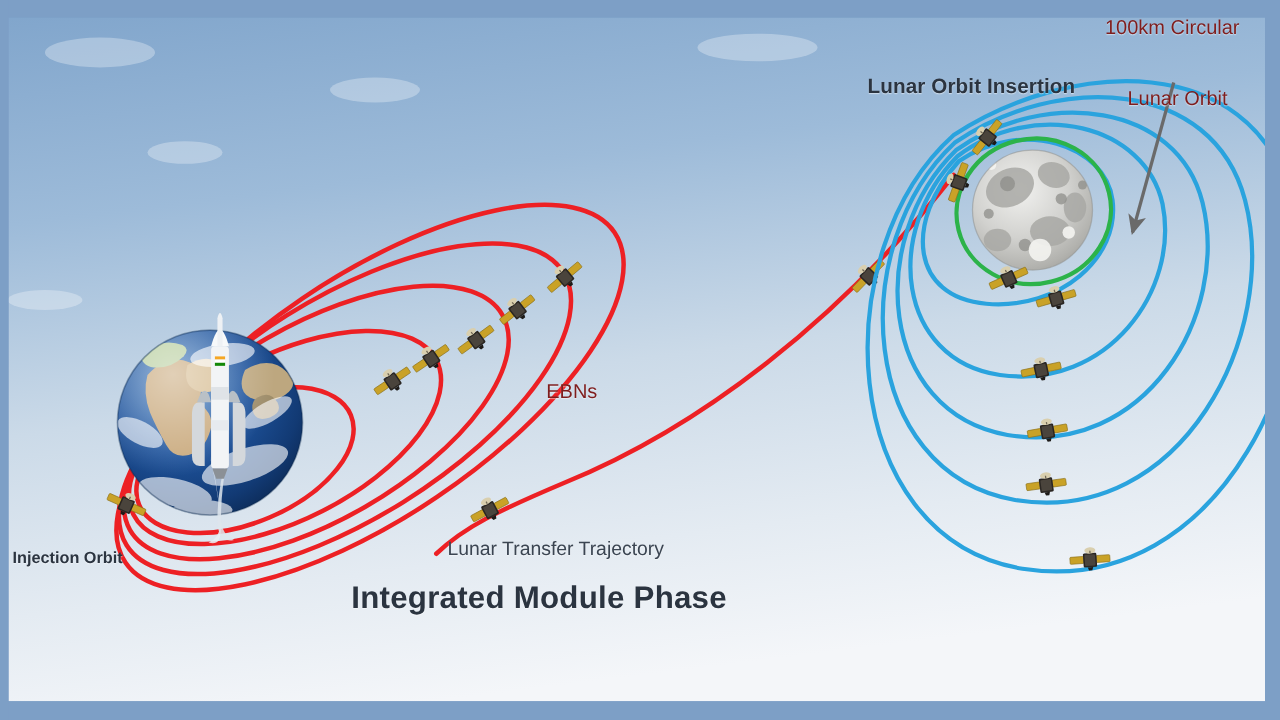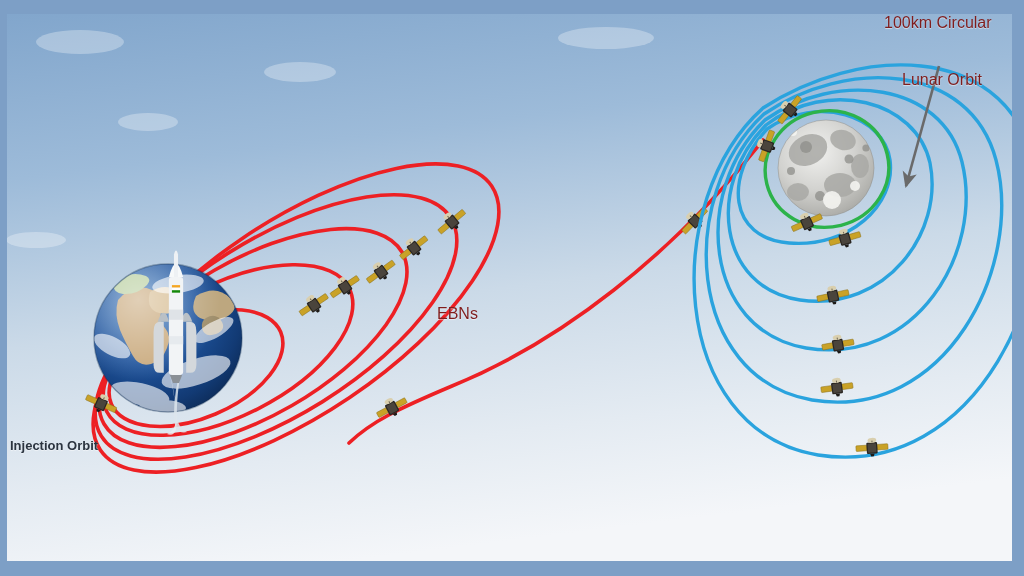--- a/index.html
+++ b/index.html
@@ -282,30 +282,33 @@
           </g>
       <g transform="translate(872,448) rotate(-4)">
             <use href="#sat"></use>
           </g>
     </g>
 
     <line x1="939" y1="66" x2="906" y2="186" stroke="#6A6A6A" stroke-width="2.6" marker-end="url(#arrowHead)"></line>
   </svg>
   </div>
 
+  <div class="lbl bold" id="label-lunar-orbit-insertion">Lunar Orbit Insertion</div>
 
   <div class="lbl" id="label-circular-orbit">
     <span>100km Circular</span>
     <span class="l2">Lunar Orbit</span>
   </div>
 
   <div class="lbl" id="label-ebns">EBNs</div>
 
   <div class="lbl bold" id="label-injection-orbit">Injection Orbit</div>
 
-
+  <div class="lbl" id="label-lunar-transfer">Lunar Transfer Trajectory</div>
+
+  <div class="lbl bold" id="label-title">Integrated Module Phase</div>
 
   <div class="band band-top"></div>
   <div class="band band-bottom"></div>
   <div class="band band-left"></div>
   <div class="band band-right"></div>
 
 </div>
 
 </body></html>

